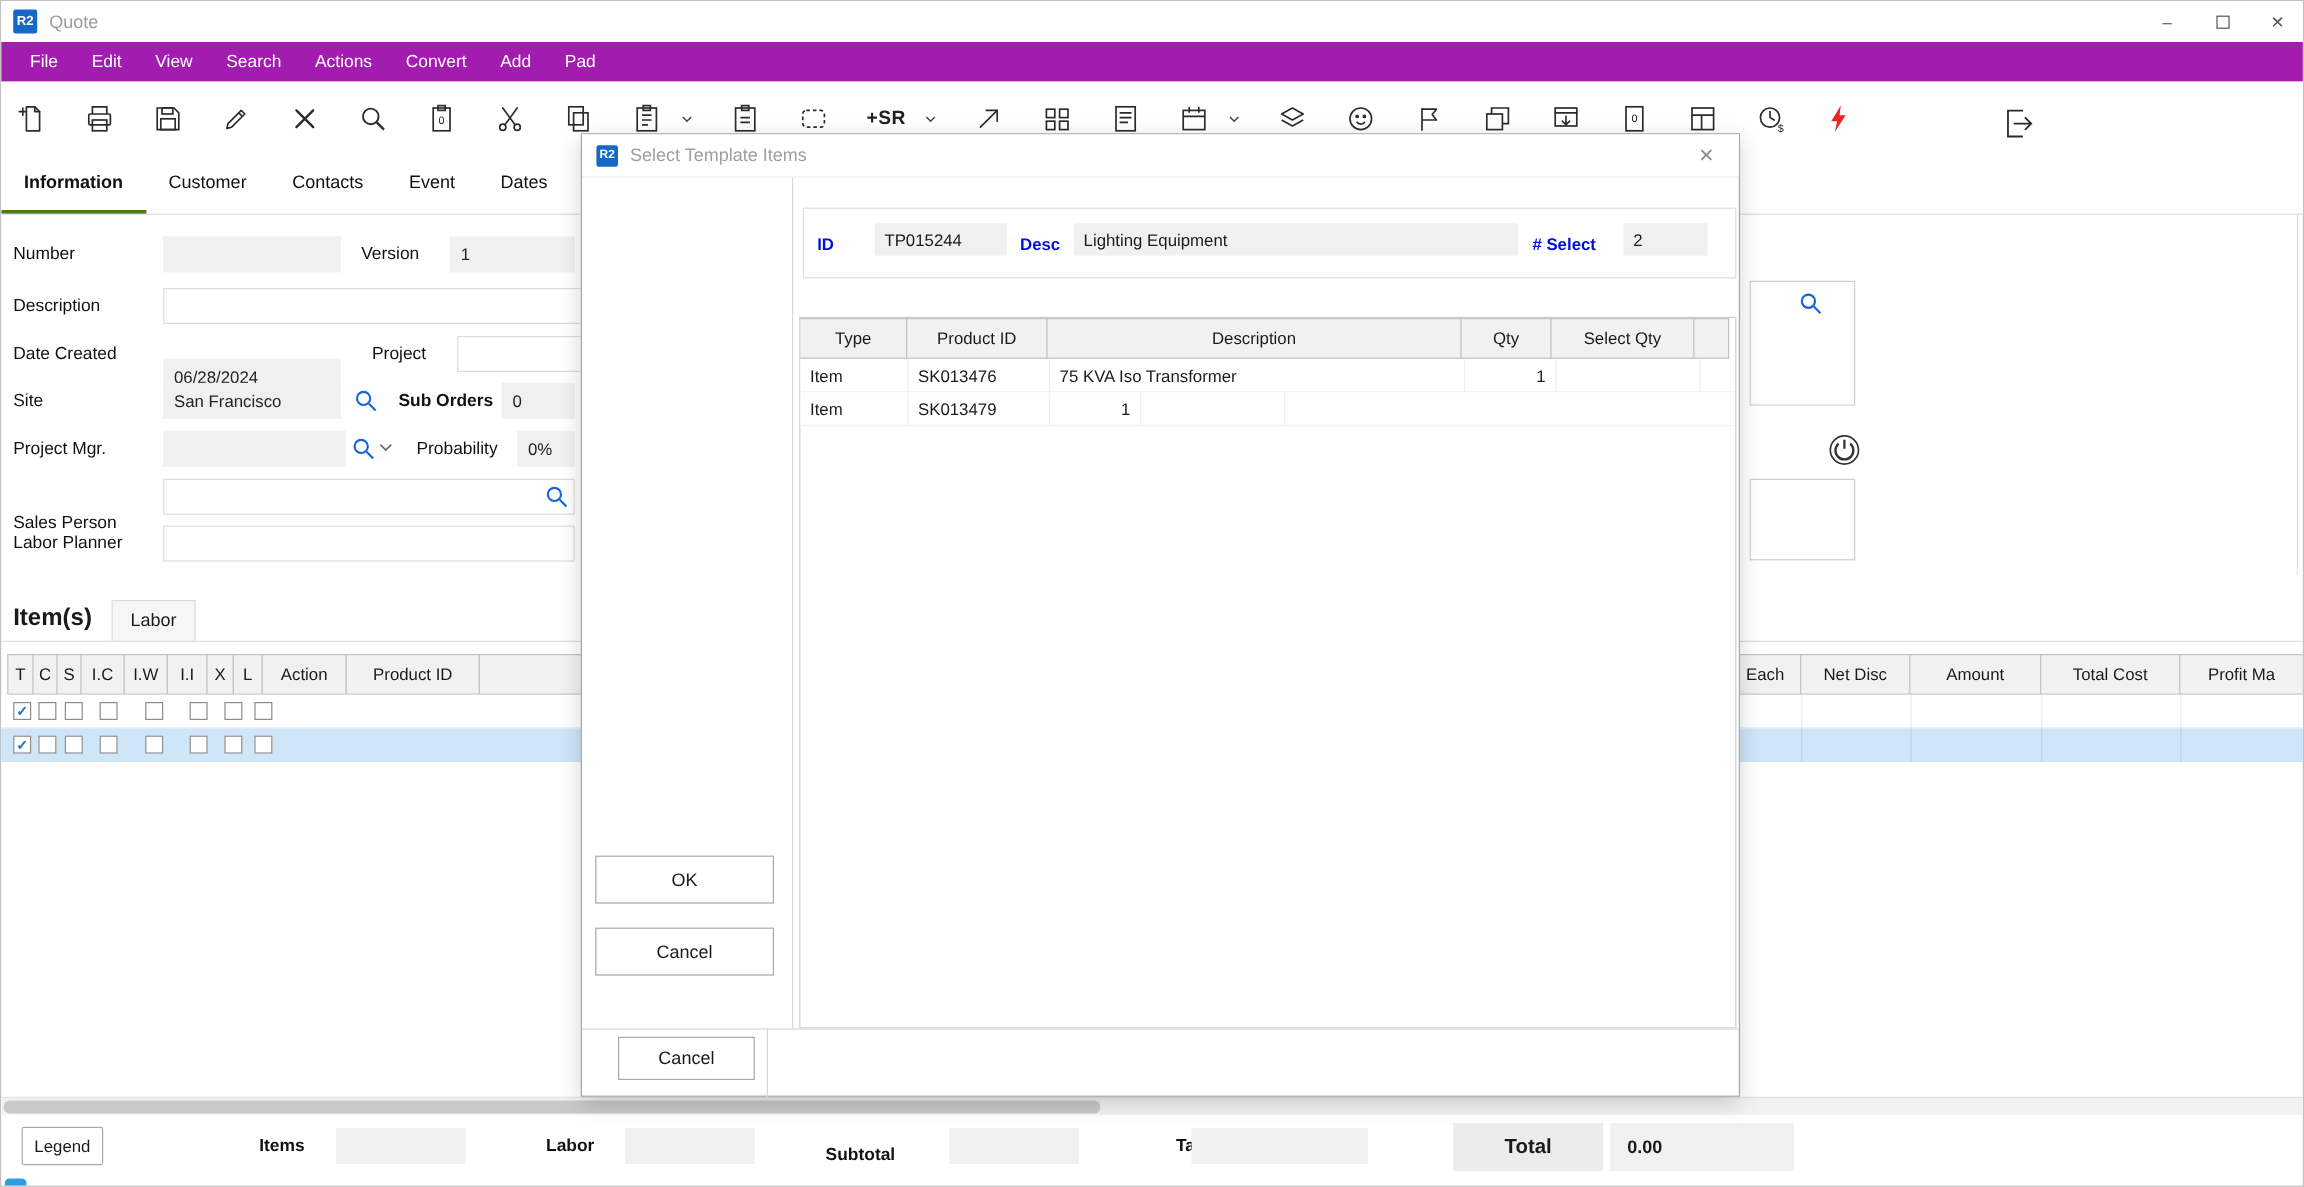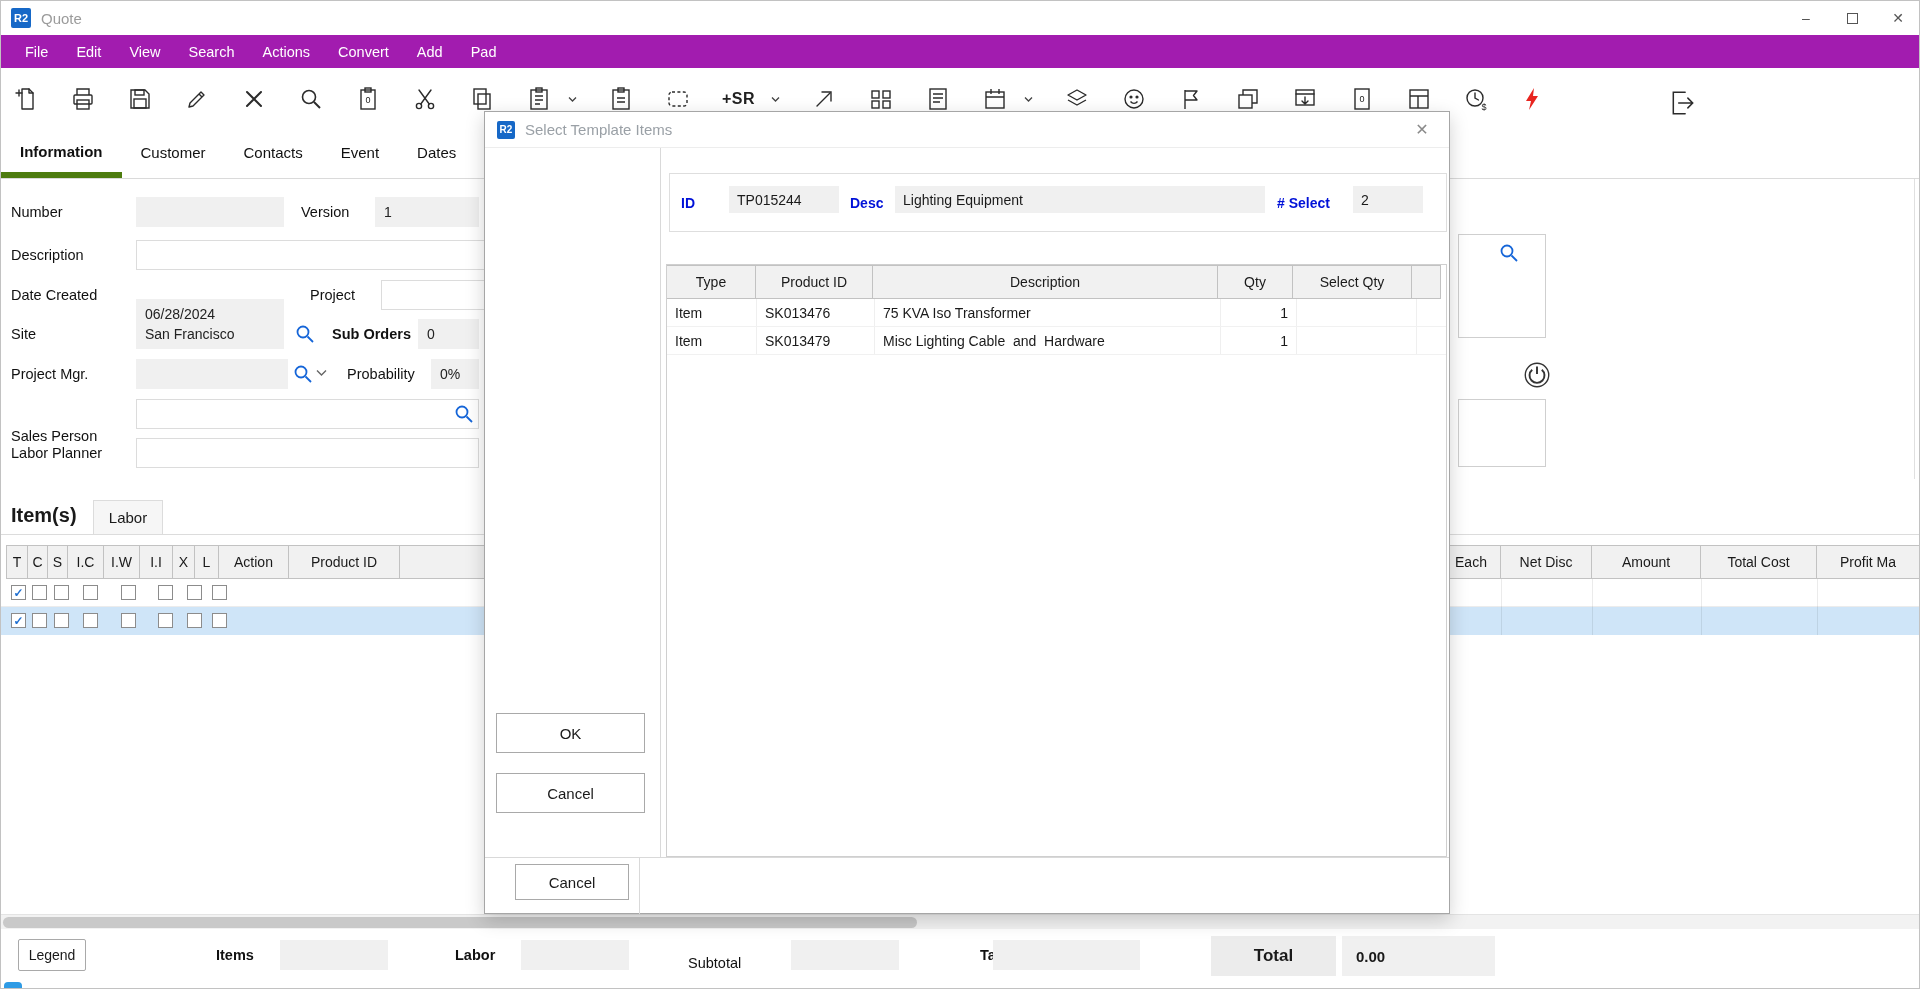--- a/index.html
+++ b/index.html
@@ -21,21 +21,21 @@
   .menubar { left:0; top:34px; width:1920px; height:33px; background:#a21caf; display:flex; align-items:center;padding-left:10px; }
   .menu-item { color:#fff; font-size:14.5px; padding:0 14px; height:33px; display:flex; align-items:center; cursor:default; }
   
   .toolbar { left:0; top:67px; width:1920px; height:62px; background:#fff; display:flex; align-items:center; gap:31px; padding-left:12px; }
   .tbtn { display:flex; align-items:center; justify-content:center; flex:none; height:48px; }
   .tgroup { display:flex; align-items:center; gap:16px; flex:none;font-weight:bold; }
   .srtext { font-size:16px; color:#222; letter-spacing:0.5px; }
   
   .maintabs { left:0; top:129px; width:1920px; height:49px; display:flex; align-items:stretch; border-bottom:1px solid #dadada; background:#fff; }
   .tab { font-size:15px; padding:0 19px; display:flex; align-items:center; color:#111; border-bottom:3px solid transparent; }
-  .tab.active { font-weight:bold; border-bottom:6px solid #4d7c0f;text-align:center; }
+  .tab.active { font-weight:bold; border-bottom:3px solid #4d7c0f;text-align:center; }
   
   .lbl { font-size:14.5px; color:#111; display:flex; align-items:center; height:30px; white-space:nowrap; }
   .field { background:#f0f0f0; height:30px; display:flex; align-items:center; padding:0 9px; font-size:14px; color:#222; overflow:hidden; white-space:nowrap; }
   .field.white { background:#fff; border:1px solid #dcdcdc; }
   
   .hcell { background:#f1f1f1; border:1px solid #c2c2c2; height:34px; display:flex; align-items:center; justify-content:center; font-size:14px; margin-left:-1px; white-space:nowrap; overflow:hidden; flex:none; }
   .cb { width:15px; height:15px; border:1px solid #8c8c8c; background:#fff; position:absolute; display:flex; align-items:center; justify-content:center; font-size:12px; font-weight:bold; color:#1f6fd0; }
   .btn { background:#fff; border:1px solid #a9a9a9; display:flex; align-items:center; justify-content:center; font-size:15px; color:#1a1a1a; }
   
   .dialog { left:483px; top:110px; width:966px; height:803px; background:#fff; border:1px solid #a6a6a6; z-index:30; box-shadow:0 6px 18px rgba(0,0,0,0.18); }
@@ -401,21 +401,21 @@
 
   <div class="abs" style="left:0; top:913px; width:1920px; height:15px; background:#f2f2f2; border-top:1px solid #e4e4e4;">
     <div style="position:absolute; left:2px; top:2px; width:914px; height:11px; background:#c9c9c9; border-radius:6px;"></div>
   </div>
 
   <div class="abs btn" style="left:17px; top:938px; width:68px; height:32px; font-size:14px; border-radius:2px;">Legend</div>
   <div class="abs lbl" style="left:215px; top:939px; font-weight:bold;">Items</div>
   <div class="abs field" style="left:279px; top:939px; width:108px;"></div>
   <div class="abs lbl" style="left:454px; top:939px; font-weight:bold;">Labor</div>
   <div class="abs field" style="left:520px; top:939px; width:108px;"></div>
-  <div class="abs lbl" style="left:687px; top:947px; font-weight:normal;">Subtotal</div>
+  <div class="abs lbl" style="left:687px; top:947px; font-weight:bold;">Subtotal</div>
   <div class="abs field" style="left:790px; top:939px; width:108px;"></div>
   <div class="abs lbl" style="left:943px; top:939px; font-weight:bold;margin-left:36px;">Tax</div>
   <div class="abs field" style="left:992px; top:939px; width:147px;"></div>
   <div class="abs" style="left:1210px; top:935px; width:125px; height:40px; background:#ececec; display:flex; align-items:center; justify-content:center; font-weight:bold; font-size:17px;">Total</div>
   <div class="abs" style="left:1341px; top:935px; width:153px; height:40px; background:#f0f0f0; display:flex; align-items:center; padding-left:14px; font-weight:bold; font-size:15px;">0.00</div>
   <div class="abs" style="left:3px; top:981px; width:18px; height:8px; background:#2e9be5; border-radius:4px 4px 0 0;"></div>
 
   <div class="abs dialog">
     <div class="dtitlebar">
       <span class="r2" style="width:18px; height:18px; font-size:10px;">R2</span>
@@ -448,21 +448,20 @@
           <div class="drow">
             <div class="dcell" style="width: 90px;">Item</div>
             <div class="dcell" style="width: 118px;">SK013476</div>
             <div class="dcell" style="width: 346px; white-space: pre;">75 KVA Iso Transformer</div>
             <div class="dcell" style="width: 76px; justify-content: flex-end;">1</div>
             <div class="dcell" style="width: 120px;"></div>
           </div>
           <div class="drow">
             <div class="dcell" style="width: 90px;">Item</div>
             <div class="dcell" style="width: 118px;">SK013479</div>
-            <div class="dcell" style="width: 346px; white-space: pre;">Misc Lighting Cable  and  Hardware</div>
             <div class="dcell" style="width: 76px; justify-content: flex-end;">1</div>
             <div class="dcell" style="width: 120px;"></div>
           </div>
         </div>
     </div>
 
     <div class="abs btn" style="left:11px; top:601px; width:149px; height:40px;">OK</div>
     <div class="abs btn" style="left:11px; top:661px; width:149px; height:40px;">Cancel</div>
 
     <div class="abs btn" style="left:30px; top:752px; width:114px; height:36px;">Cancel</div>

